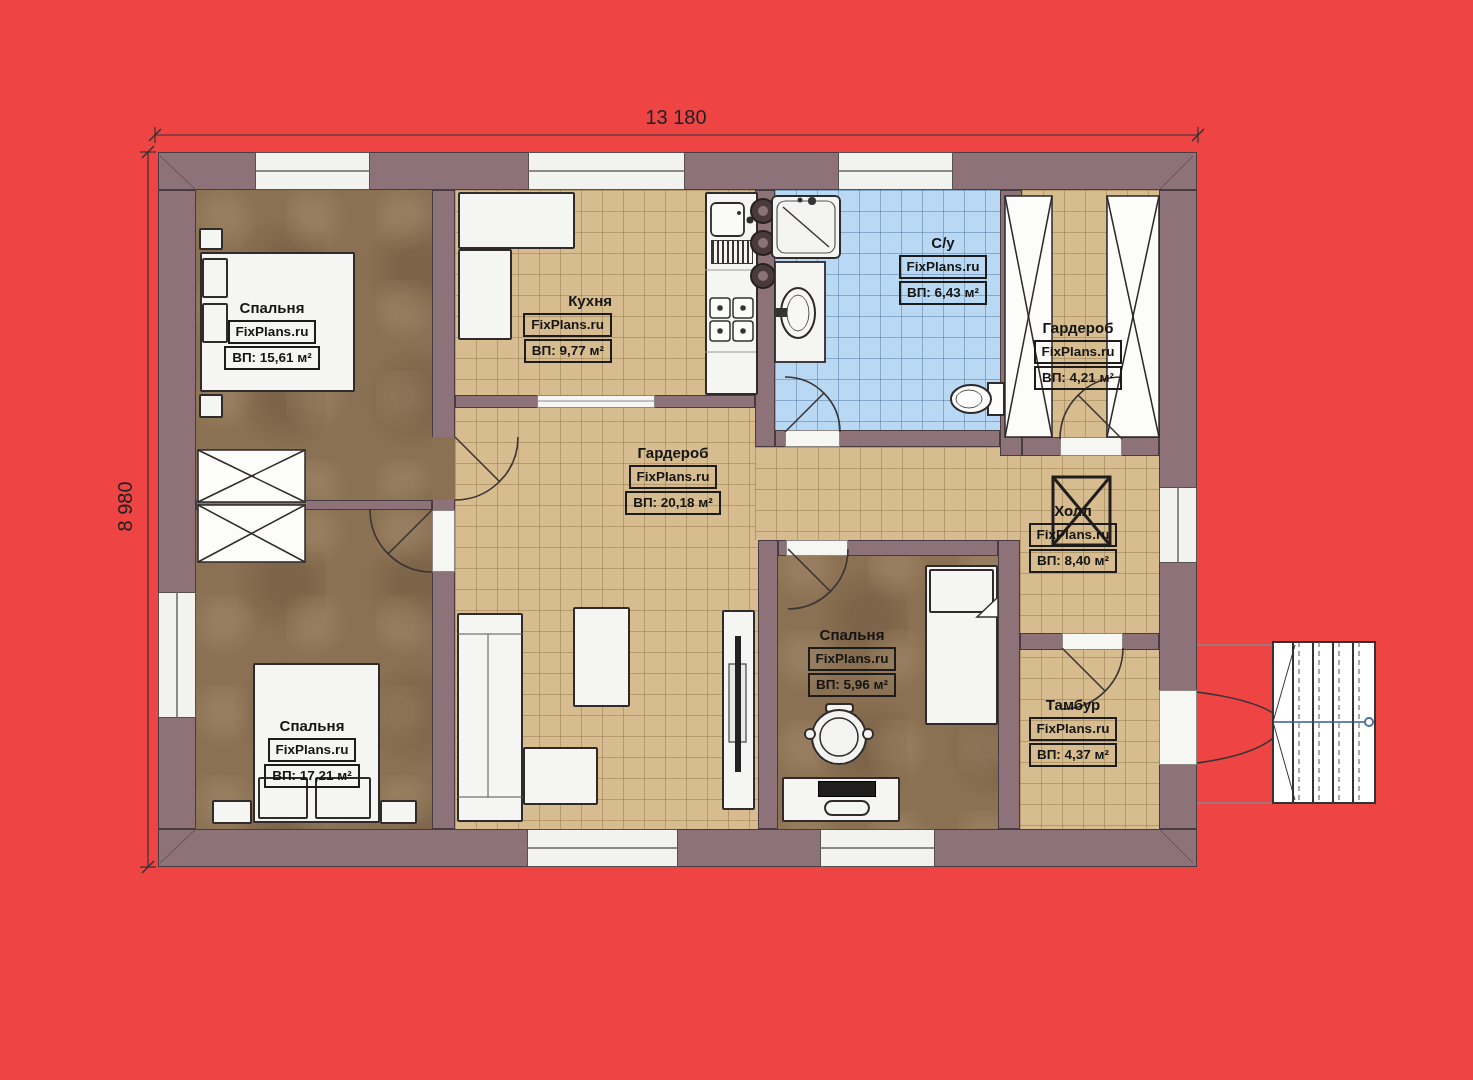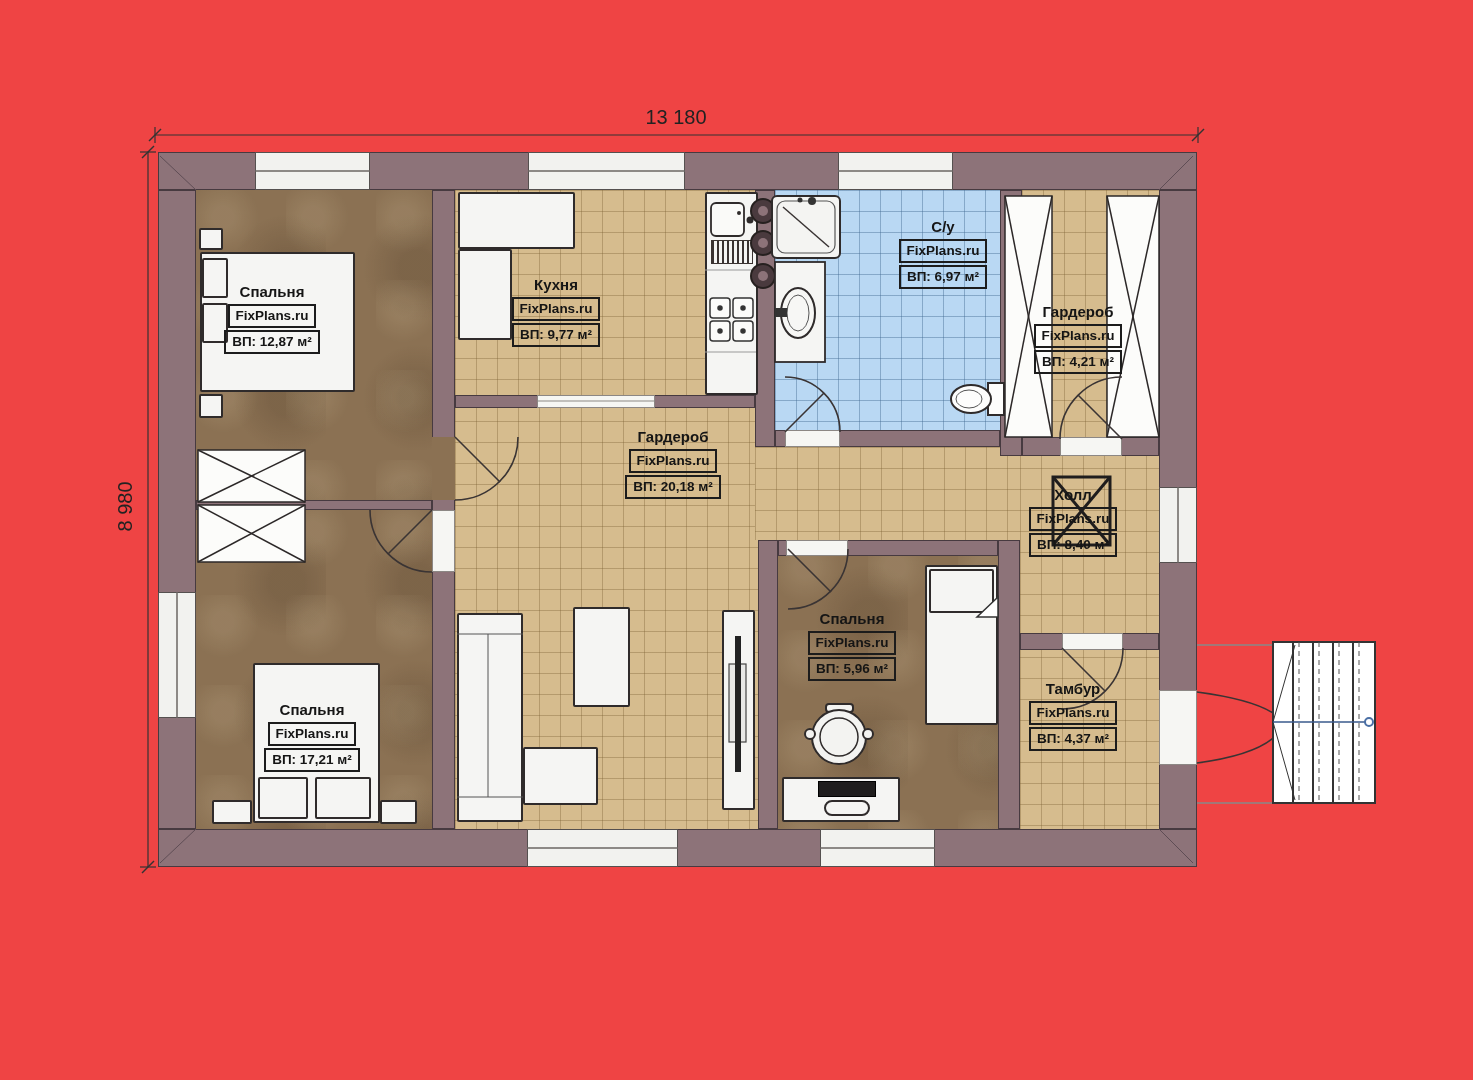--- a/index.html
+++ b/index.html
@@ -26,21 +26,21 @@
   .thresh{background:#f6f6f3;border:1px solid #8c8784;}
   .thresh-floor{background:#8b7153;border:none;}
   
   .furn{background:#f5f5f3;border:2px solid #2f2b2b;border-radius:2px;}
   .dark{background:#1f1d1d;border:1px solid #000;}
   .dryer{background:repeating-linear-gradient(90deg,#3a3331 0 2px, transparent 2px 5px);
          border:1.5px solid #3a3331;}
   
   .room-label{position:absolute;display:flex;flex-direction:column;align-items:center;
               color:#151515;z-index:6;}
-  .rl-title{font-size:15px;font-weight:bold;white-space:nowrap;margin-bottom:2px;}
+  .rl-title{font-size:15px;font-weight:bold;white-space:nowrap;margin-bottom:2px;margin-top:16px;}
   .rl-box{border:2px solid #1c1c1c;padding:0 6px;font-size:13.5px;font-weight:bold;
           white-space:nowrap;line-height:20px;margin-top:2px;background:transparent;}
   .dim-label{position:absolute;font-size:20px;color:#222;z-index:6;white-space:nowrap;}
   svg.overlay{position:absolute;left:0;top:0;z-index:5;pointer-events:none;}
   .z1{z-index:1}.z2{z-index:2}.z3{z-index:3}.z4{z-index:4}
 </style>
 </head>
 <body>
 
 <div class="plan">
@@ -269,33 +269,33 @@
         <line x1="140" y1="867" x2="156" y2="867"></line>
     </g>
   </svg>
 
   <div class="dim-label" style="left:626px;top:106px;width:100px;text-align:center;">13 180</div>
   <div class="dim-label" style="left:85px;top:495px;width:80px;text-align:center;transform:rotate(-90deg);">8 980</div>
 
   <div class="room-label" style="left:213px;top:283px;width:118px;">
     <div class="rl-title">Спальня</div>
     <div class="rl-box">FixPlans.ru</div>
-    <div class="rl-box">ВП: 12,87 м²</div>
-  </div>
-
-  <div class="room-label" style="left:500px;top:276px;width:112px;">
+    <div class="rl-box">ВП: 15,61 м²</div>
+  </div>
+
+  <div class="room-label" style="left:500px;top:276px;width:112px;align-items:flex-end;">
     <div class="rl-title">Кухня</div>
     <div class="rl-box">FixPlans.ru</div>
     <div class="rl-box">ВП: 9,77 м²</div>
   </div>
 
   <div class="room-label" style="left:886px;top:218px;width:114px;">
     <div class="rl-title">С/у</div>
     <div class="rl-box">FixPlans.ru</div>
-    <div class="rl-box">ВП: 6,97 м²</div>
+    <div class="rl-box">ВП: 6,43 м²</div>
   </div>
 
   <div class="room-label" style="left:1018px;top:303px;width:120px;align-items:center;">
     <div class="rl-title">Гардероб</div>
     <div class="rl-box">FixPlans.ru</div>
     <div class="rl-box">ВП: 4,21 м²</div>
   </div>
 
   <div class="room-label" style="left:612px;top:428px;width:122px;">
     <div class="rl-title">Гардероб</div>

